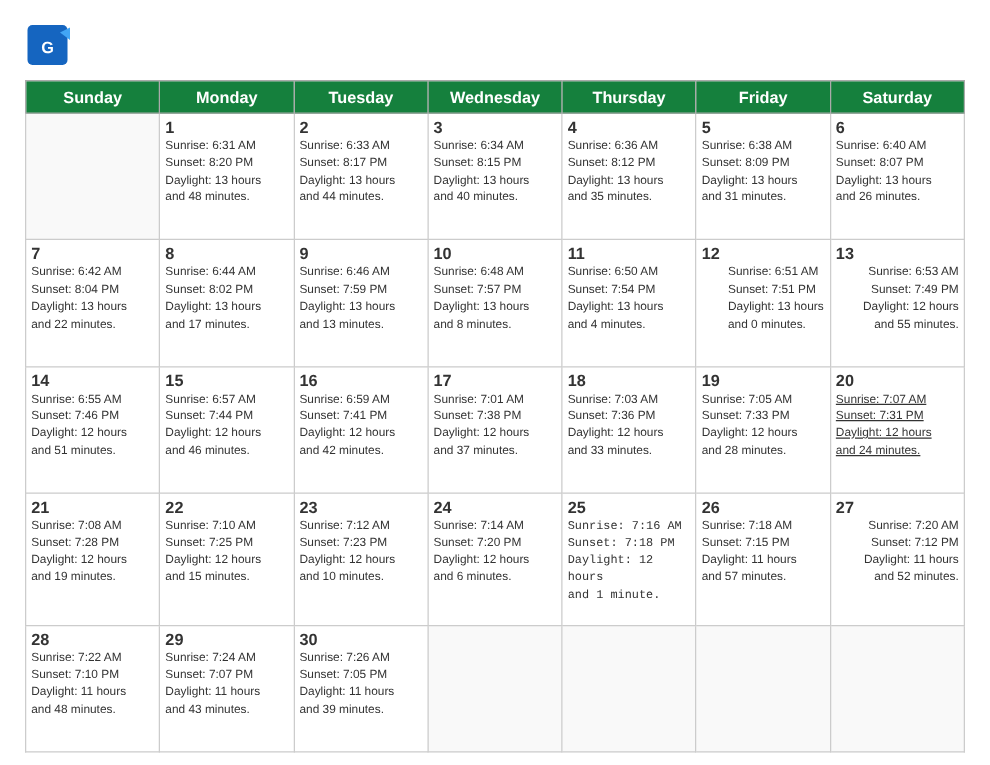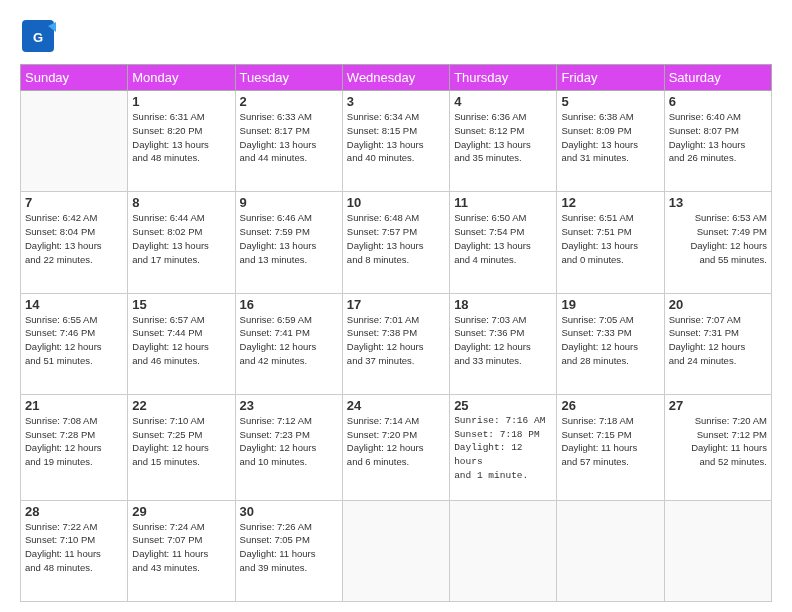--- a/index.html
+++ b/index.html
@@ -44,26 +44,26 @@
     .location {
       font-size: 16px;
       color: #555;
     }
     .calendar {
       width: 100%;
       border-collapse: collapse;
       flex: 1;
     }
     .calendar thead tr th {
-      background-color: #d946ef;
+      background-color: #15803d;
       color: #fff;
       font-size: 13px;
-      font-weight: normal;
+      font-weight: bold;
       padding: 5px 4px;
-      text-align: left;
+      text-align: center;
       border: 1px solid #aaa;
     }
     .calendar tbody tr td {
       border: 1px solid #ccc;
       vertical-align: top;
       padding: 3px 4px;
       font-size: 10px;
       color: #333;
       width: calc(100% / 7);
       height: 88px;
@@ -196,21 +196,21 @@
           </td>
           <td>
             <span class="day-num">11</span>
             <div class="day-info" style="white-space: pre-line;">Sunrise: 6:50 AM
 Sunset: 7:54 PM
 Daylight: 13 hours
 and 4 minutes.</div>
           </td>
           <td>
             <span class="day-num">12</span>
-            <div class="day-info" style="white-space: pre-line;">Sunrise: 6:51 AM
+            <div class="day-info" style="white-space: pre-line; margin-left: 21px;">Sunrise: 6:51 AM
 Sunset: 7:51 PM
 Daylight: 13 hours
 and 0 minutes.</div>
           </td>
           <td>
             <span class="day-num">13</span>
             <div class="day-info" style="white-space: pre-line; text-align: right;">Sunrise: 6:53 AM
 Sunset: 7:49 PM
 Daylight: 12 hours
 and 55 minutes.</div>
@@ -254,21 +254,21 @@
           </td>
           <td>
             <span class="day-num">19</span>
             <div class="day-info" style="white-space: pre-line;">Sunrise: 7:05 AM
 Sunset: 7:33 PM
 Daylight: 12 hours
 and 28 minutes.</div>
           </td>
           <td>
             <span class="day-num">20</span>
-            <div class="day-info" style="white-space: pre-line;">Sunrise: 7:07 AM
+            <div class="day-info" style="white-space: pre-line; text-decoration: underline;">Sunrise: 7:07 AM
 Sunset: 7:31 PM
 Daylight: 12 hours
 and 24 minutes.</div>
           </td>
         </tr>
         <tr>
           <td>
             <span class="day-num">21</span>
             <div class="day-info" style="white-space: pre-line;">Sunrise: 7:08 AM
 Sunset: 7:28 PM

